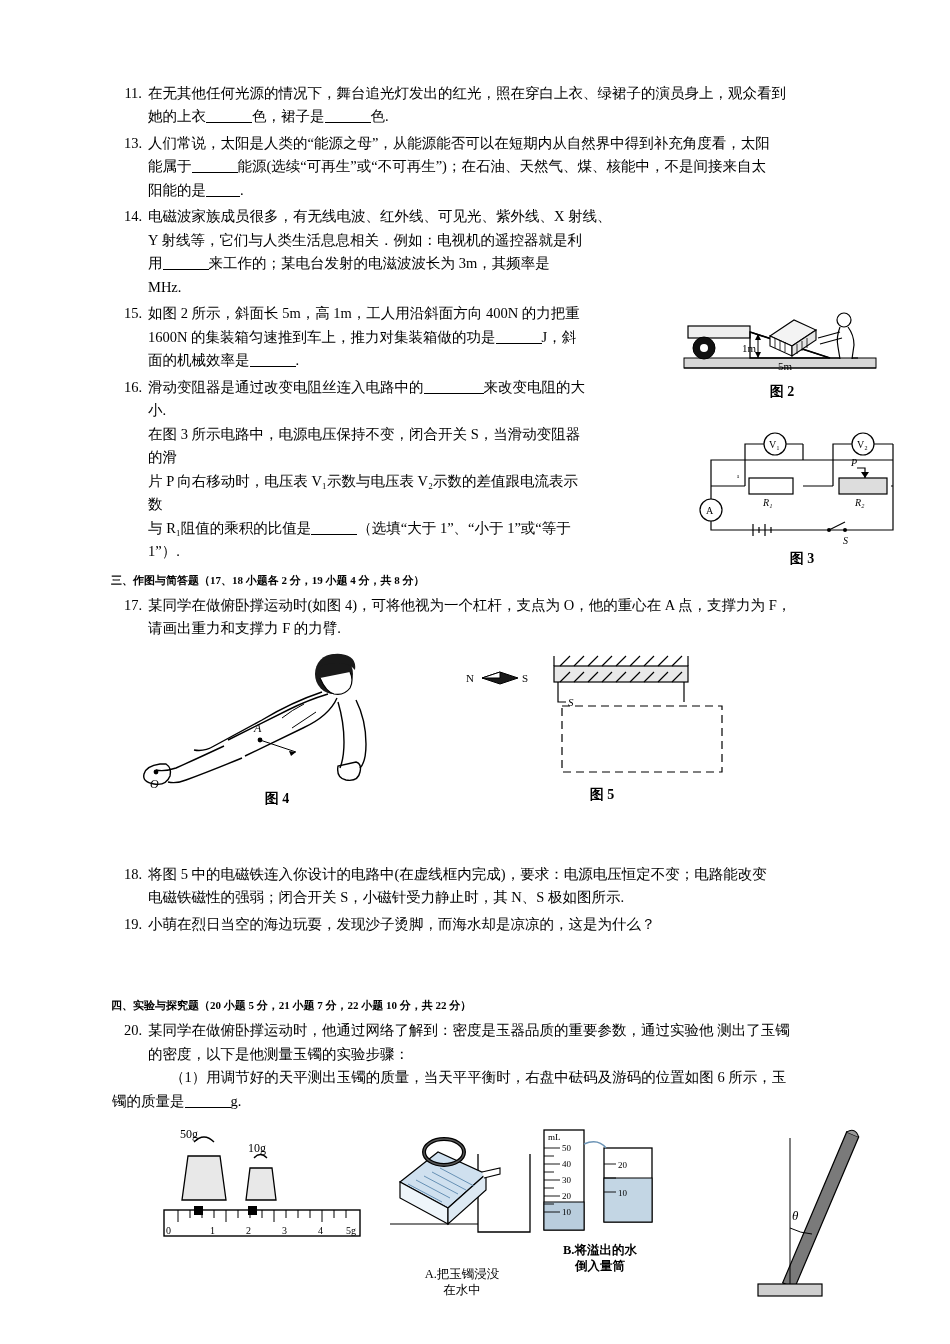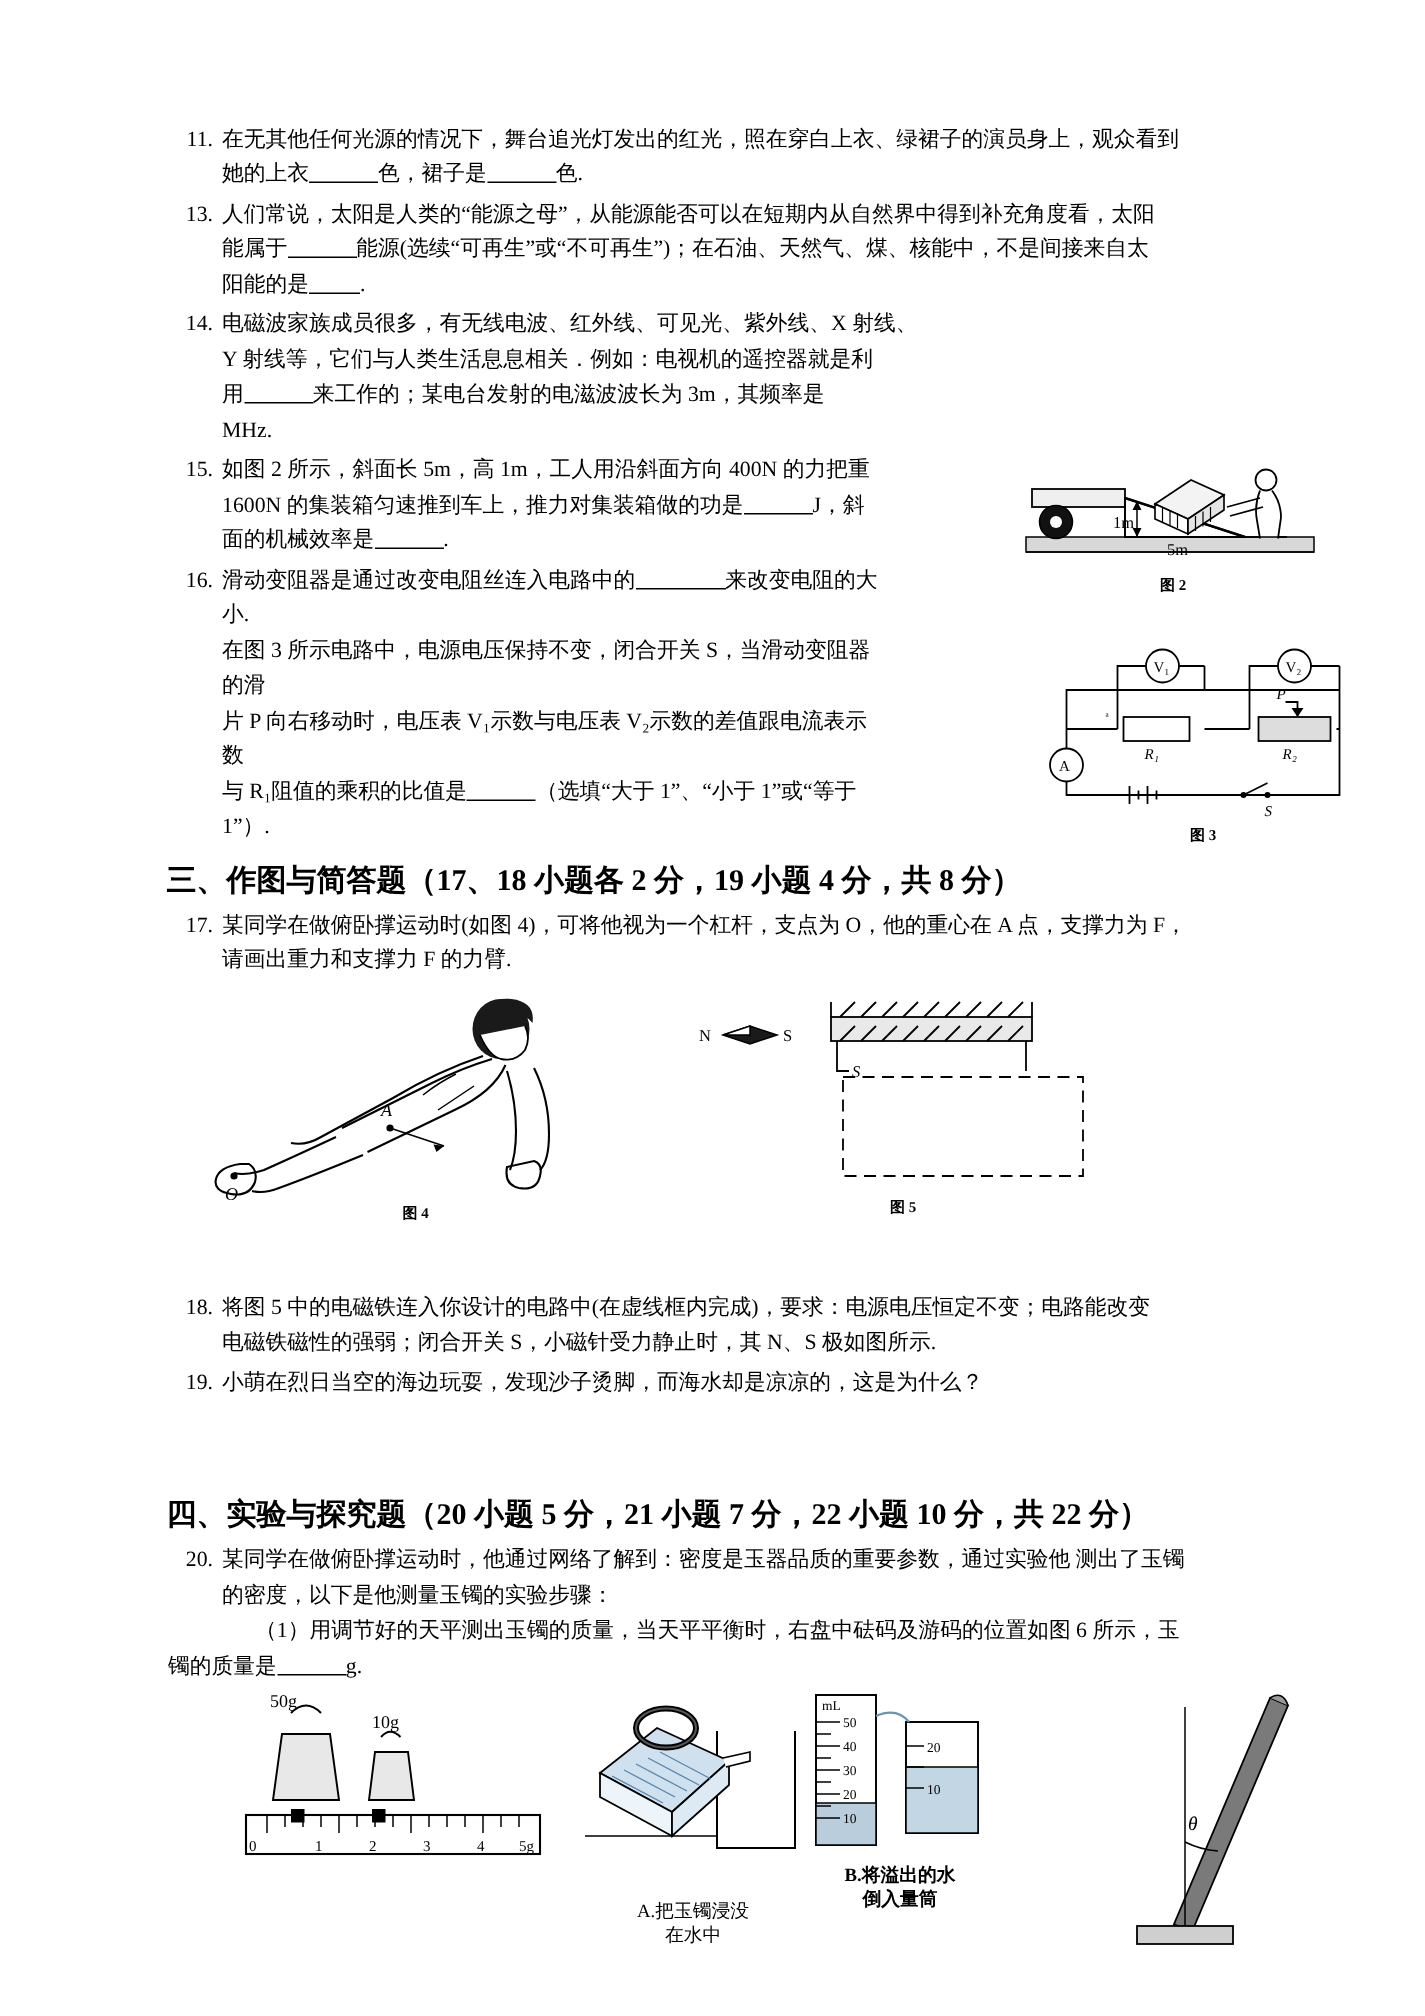--- a/index.html
+++ b/index.html
@@ -50,33 +50,33 @@
     border-bottom: 1px solid #000;
     min-width: 34px;
     height: 1em;
     vertical-align: -2px;
   }
   .blank.w2 { min-width: 46px; }
   .blank.w3 { min-width: 60px; }
   .blank.w4 { min-width: 72px; }
   .section-title {
     font-weight: bold;
-    font-size: 20px;
+    font-size: 11px;
     margin: 9px 0 6px -1px;
     font-family: "Liberation Serif", serif;
   }
   .narrow {
     width: 505px;
   }
   .narrow15 {
     width: 480px;
   }
   .fig-caption {
     text-align: center;
-    font-size: 10px;
+    font-size: 14px;
     font-weight: bold;
   }
   
   .fig {
     position: absolute;
   }
   svg { display: block; }
   .small-note {
     font-size: 12.5px;
     text-align: center;
@@ -212,21 +212,21 @@
           <path d="M96 38 L96 58 L104 58" stroke="#000" stroke-width="1.2" fill="none"></path>
           <path d="M222 38 L222 58" stroke="#000" stroke-width="1.2" fill="none"></path>
           <text x="106" y="62" font-family="'Liberation Serif', serif" font-size="11" font-style="italic">S</text>
 
           <rect x="100" y="62" width="160" height="66" fill="none" stroke="#000" stroke-width="1.2" stroke-dasharray="8,5"></rect>
         </svg>
         <div class="fig-caption" style="width:280px; margin-top:2px;">图 5</div>
       </div>
     </div>
 
-    <div class="q" style="margin-top:20px;">
+    <div class="q" style="margin-top:34px;">
       <span class="num">18.</span>
       <div class="body">
         <span>将图 5 中的电磁铁连入你设计的电路中(在虚线框内完成)，要求：电源电压恒定不变；电路能改变</span><br>
         <span>电磁铁磁性的强弱；闭合开关 S，小磁针受力静止时，其 N、S 极如图所示.</span>
       </div>
     </div>
 
     <div class="q">
       <span class="num">19.</span>
       <div class="body">

